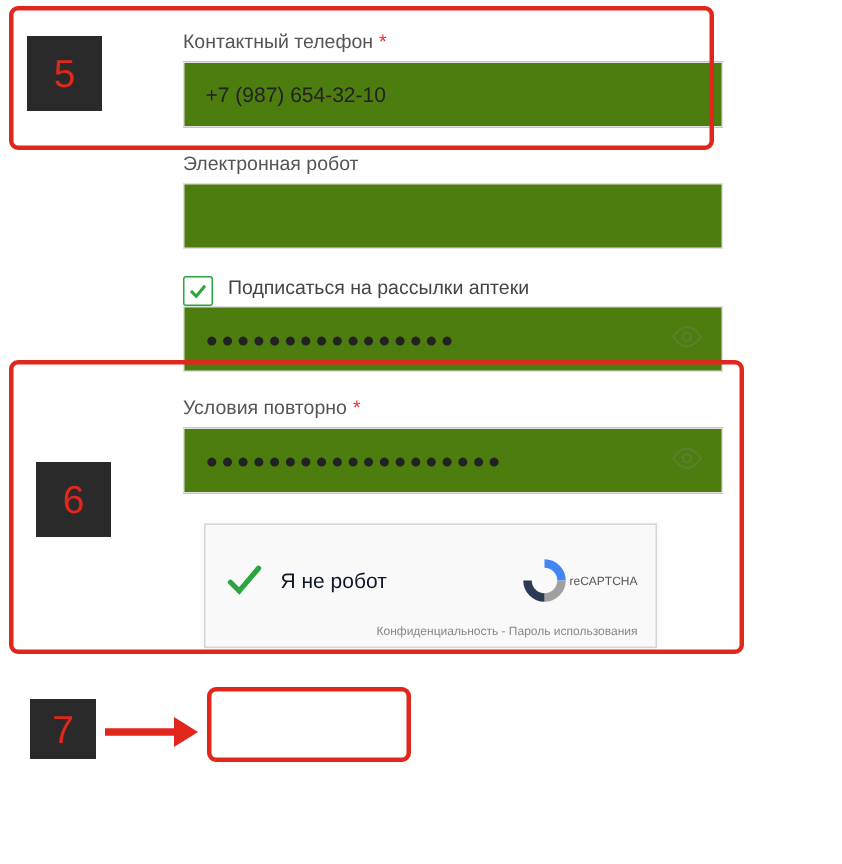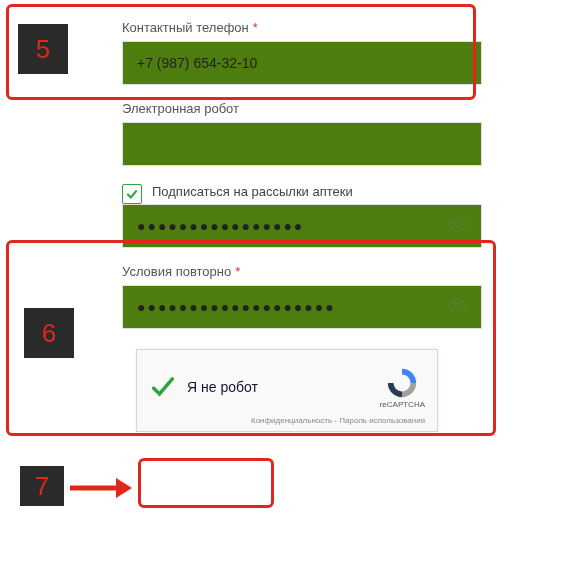--- a/index.html
+++ b/index.html
@@ -101,21 +101,21 @@
     gap: 10px;
   }
   .rc-check {
     width: 28px;
     height: 28px;
     display:flex;align-items:center;justify-content:center;
   }
   .rc-text { font-size: 14px; color: #0f172a; }
   .rc-right {
     display:flex;
-    flex-direction: column;
+    flex-direction: row;
     align-items: center;
     font-size: 8px;
     color: #555;
   }
   .rc-logo {
     width: 34px; height: 34px;
     position: relative;
   }
   .rc-footer {
     font-size: 8px;

